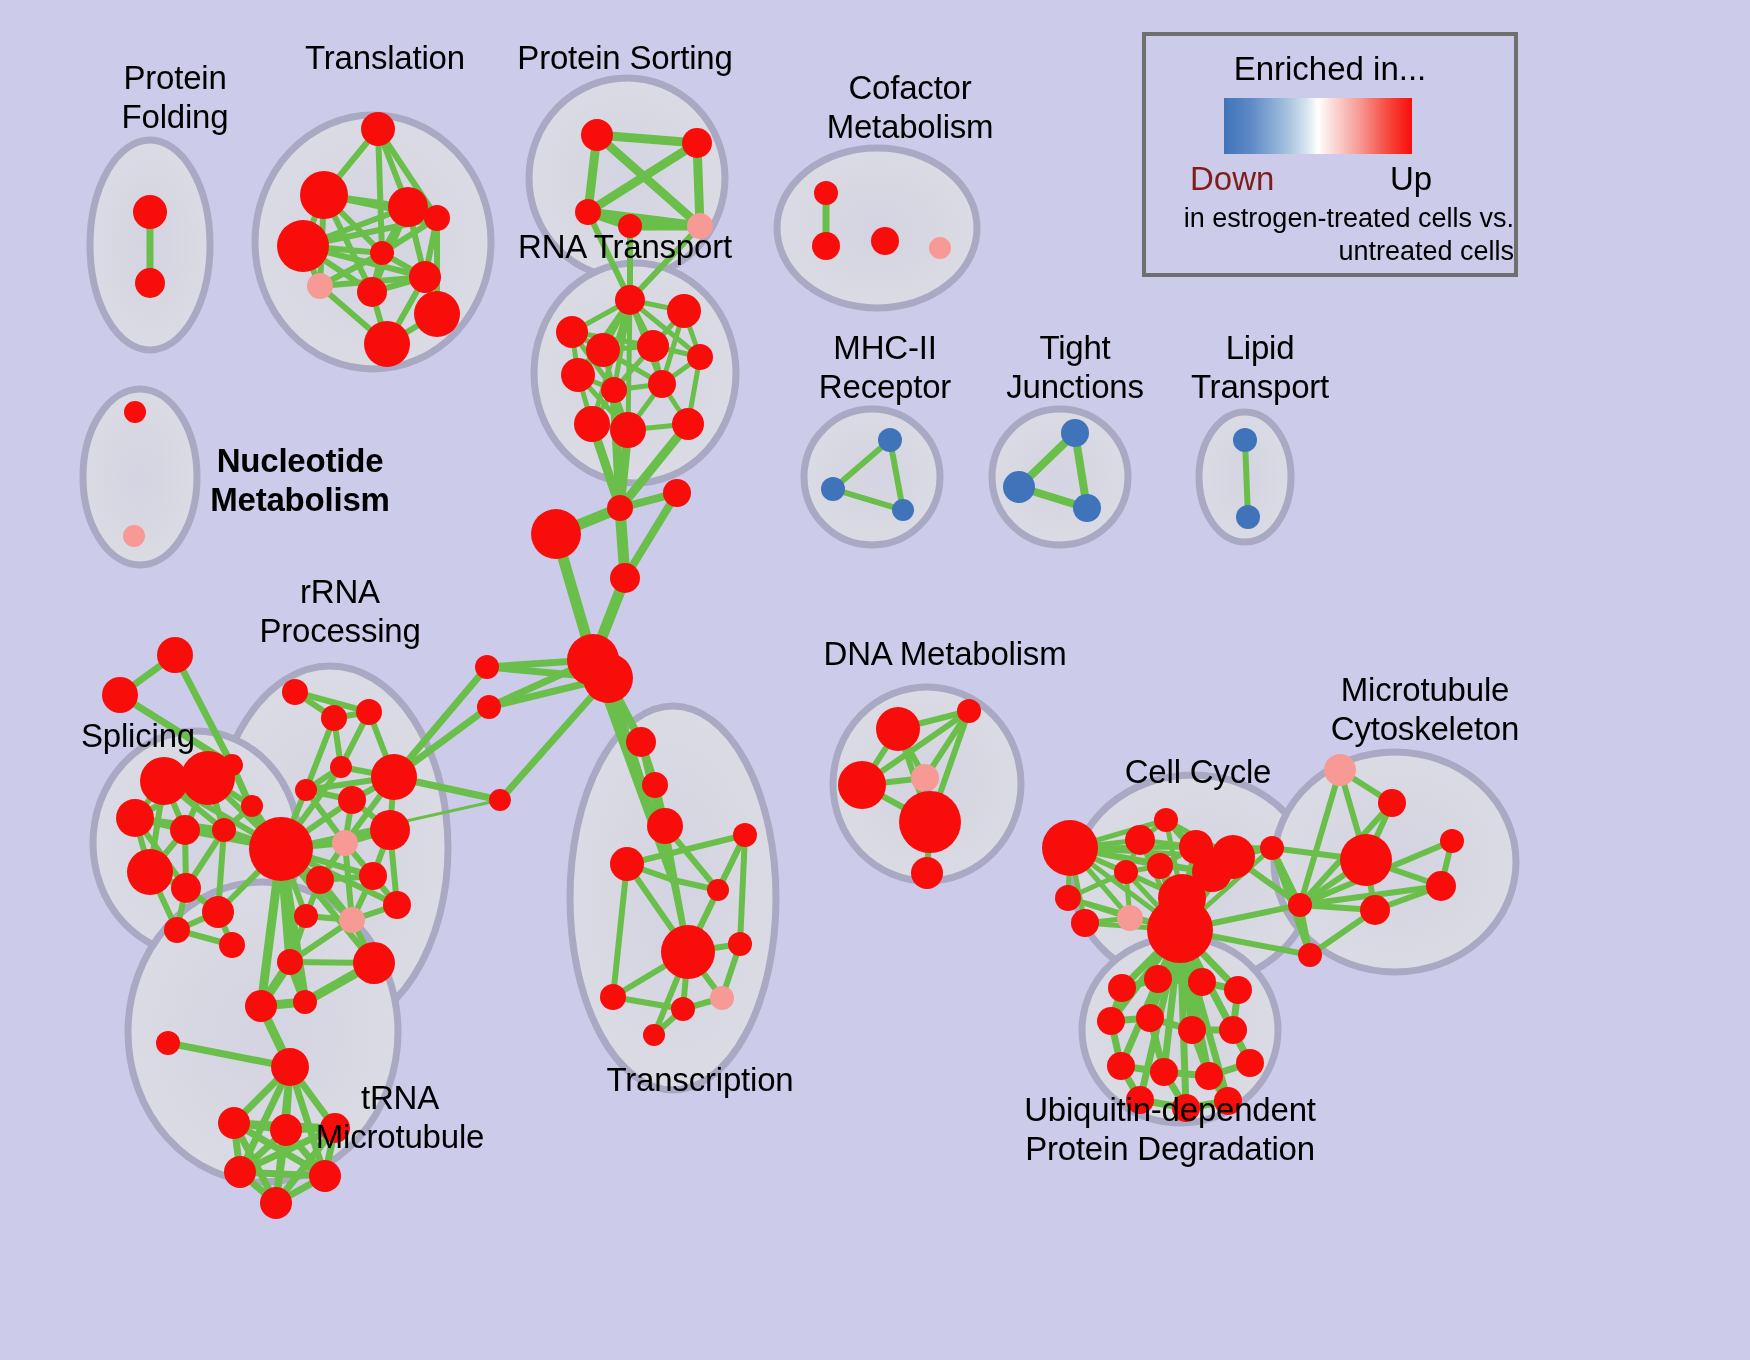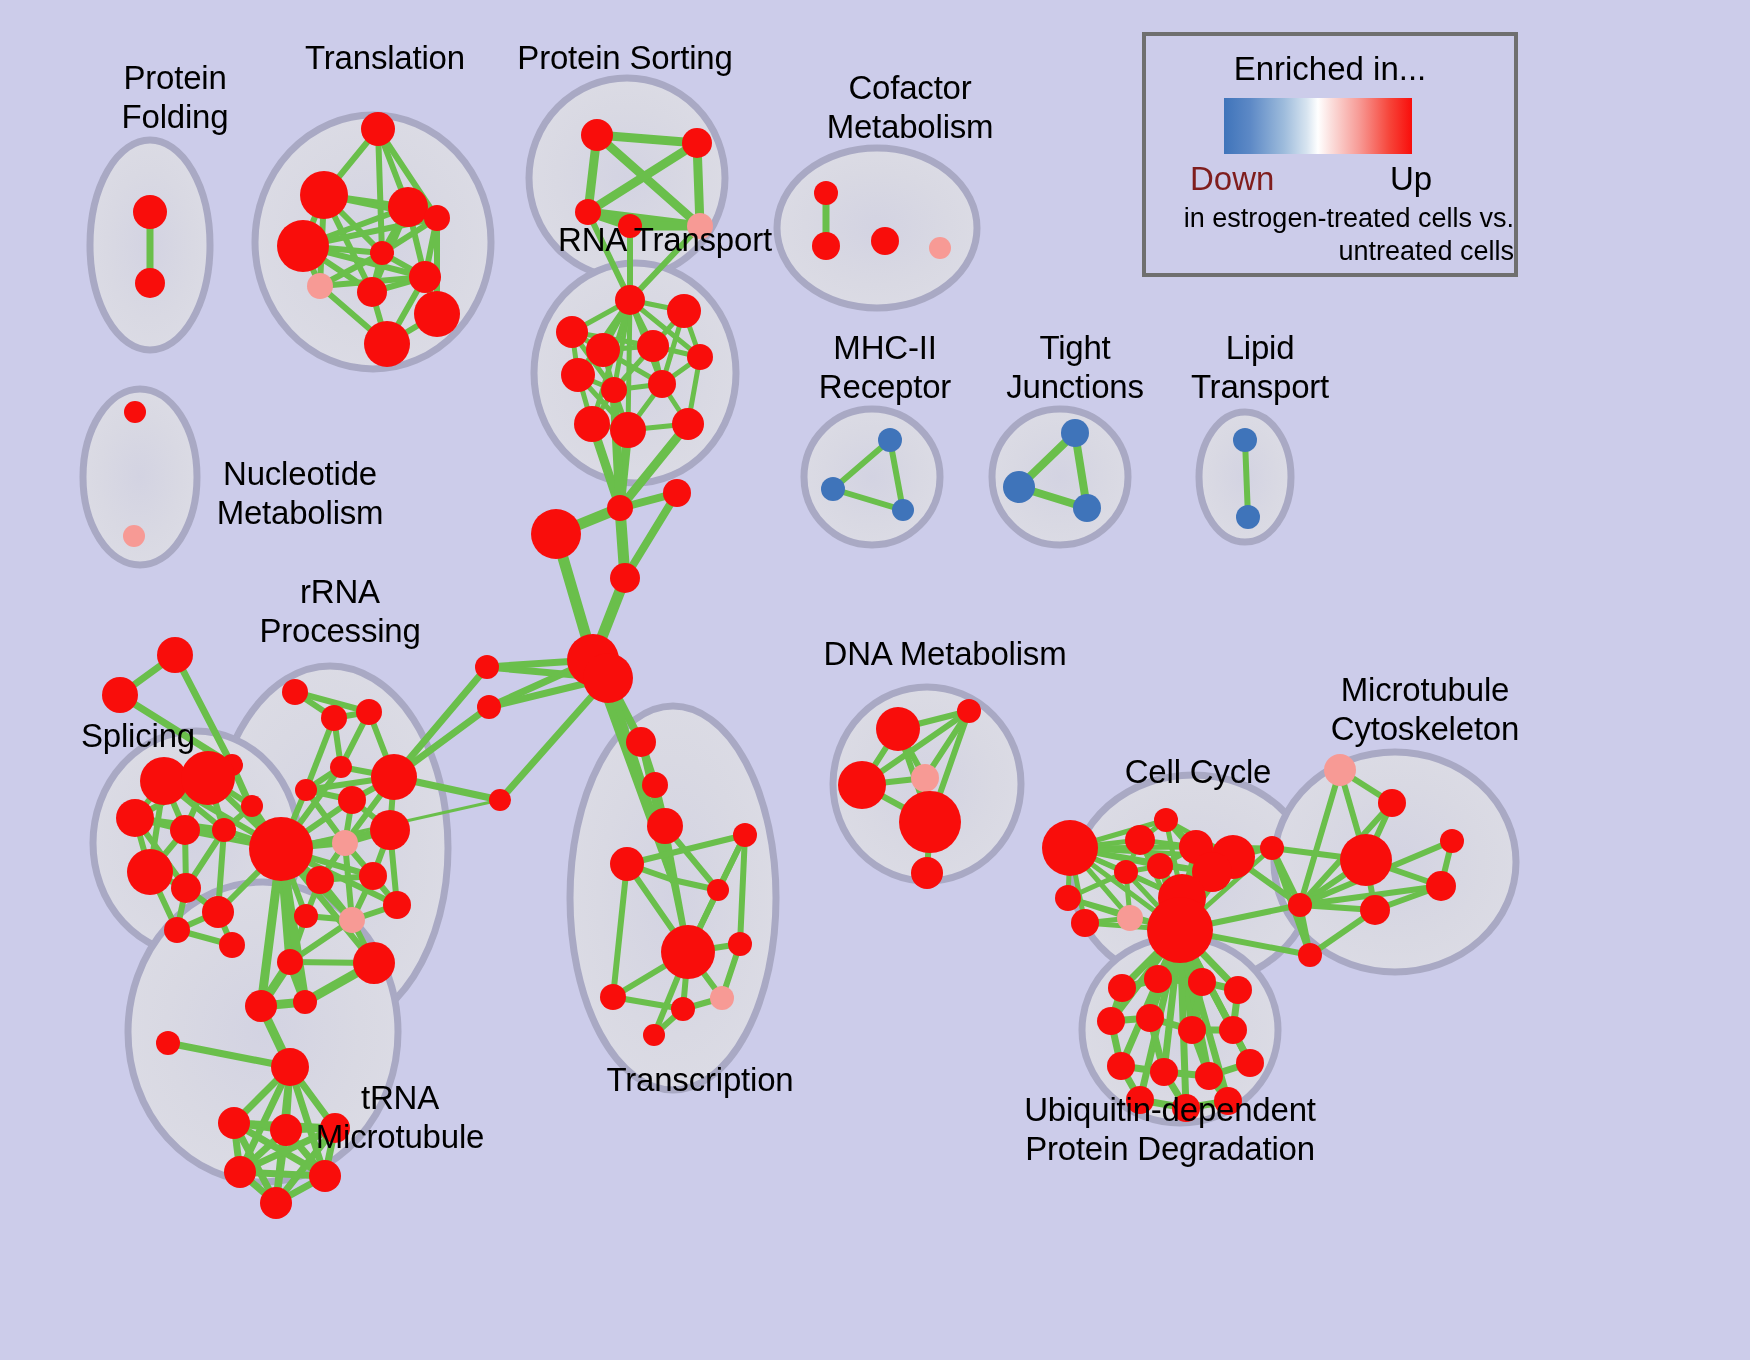--- a/index.html
+++ b/index.html
@@ -688,22 +688,22 @@
       <circle cx="1228" cy="1101" r="14" fill="#f90d0b"></circle>
     </g>
   </svg>
 
   <div class="lbl" style="left:80px;top:58px;width:190px;">Protein
 Folding</div>
   <div class="lbl" style="left:270px;top:38px;width:230px;">Translation</div>
   <div class="lbl" style="left:495px;top:38px;width:260px;">Protein Sorting</div>
   <div class="lbl" style="left:795px;top:68px;width:230px;">Cofactor
 Metabolism</div>
-  <div class="lbl" style="left:495px;top:220px;width:260px;margin-left:40px;">RNA Transport</div>
-  <div class="lbl" style="left:185px;top:454px;width:230px;">Nucleotide
+  <div class="lbl" style="left:495px;top:227px;width:260px;">RNA Transport</div>
+  <div class="lbl" style="left:185px;top:441px;width:230px;font-weight:bold;">Nucleotide
 Metabolism</div>
   <div class="lbl" style="left:790px;top:328px;width:190px;">MHC-II
 Receptor</div>
   <div class="lbl" style="left:980px;top:328px;width:190px;">Tight
 Junctions</div>
   <div class="lbl" style="left:1165px;top:328px;width:190px;">Lipid
 Transport</div>
   <div class="lbl" style="left:245px;top:572px;width:190px;">rRNA
 Processing</div>
   <div class="lbl" style="left:58px;top:716px;width:160px;">Splicing</div>

